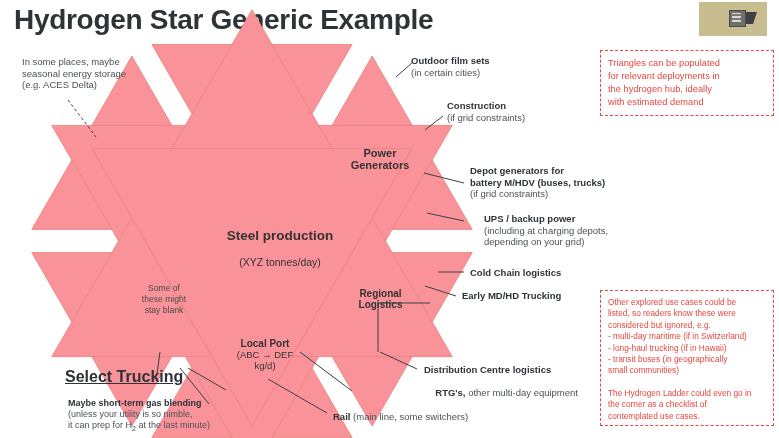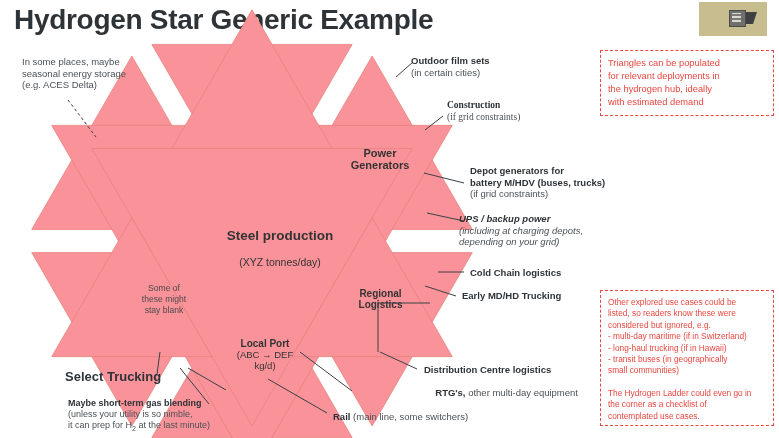--- a/index.html
+++ b/index.html
@@ -154,32 +154,32 @@
     <div class="sub">In some places, maybe</div>
     <div class="sub">seasonal energy storage</div>
     <div class="sub">(e.g. ACES Delta)</div>
   </div>
 
   <div class="lbl" style="left:411px;top:55px;width:175px;">
     <div><b>Outdoor film sets</b></div>
     <div class="sub">(in certain cities)</div>
   </div>
 
-  <div class="lbl" style="left:447px;top:100px;width:160px;font-family:Liberation Serif, serif;">
+  <div class="lbl" style="left:447px;top:100px;width:160px;">
     <div><b>Construction</b></div>
     <div class="sub">(if grid constraints)</div>
   </div>
 
   <div class="lbl" style="left:470px;top:165px;width:190px;">
     <div><b>Depot generators for</b></div>
     <div><b>battery M/HDV (buses, trucks)</b></div>
     <div class="sub">(if grid constraints)</div>
   </div>
 
-  <div class="lbl" style="left:459px;top:213px;width:190px;font-style:italic;">
+  <div class="lbl" style="left:484px;top:213px;width:190px;">
     <div><b>UPS / backup power</b></div>
     <div class="sub">(including at charging depots,</div>
     <div class="sub">depending on your grid)</div>
   </div>
 
   <div class="lbl" style="left:470px;top:267px;width:180px;">
     <div><b>Cold Chain logistics</b></div>
   </div>
 
   <div class="lbl" style="left:462px;top:290px;width:180px;">
@@ -192,21 +192,21 @@
 
   <div class="lbl" style="left:358px;top:387px;width:220px;text-align:right;">
     <div><b>RTG's,</b><span class="sub"> other multi-day equipment</span></div>
   </div>
 
   <div class="lbl" style="left:333px;top:411px;width:220px;">
     <div><b>Rail</b><span class="sub"> (main line, some switchers)</span></div>
   </div>
 
   <div class="lbl" style="left:65px;top:371px;width:150px;">
-    <div><b style="font-size:13px;">Select Trucking</b></div>
+    <div><b style="font-size:16px;text-decoration:underline;">Select Trucking</b></div>
   </div>
 
   <div class="lbl small" style="left:24px;top:398px;width:200px;margin-left:44px;">
     <div><b>Maybe short-term gas blending</b></div>
     <div class="sub">(unless your utility is so nimble,</div>
     <div class="sub"><span>it can prep for H</span><sub style="font-size:7px;">2</sub><span> at the last minute)</span></div>
   </div>
 
   <div class="redbox" style="left:600px;top:50px;width:174px;height:66px;">
     <div>Triangles can be populated</div>

